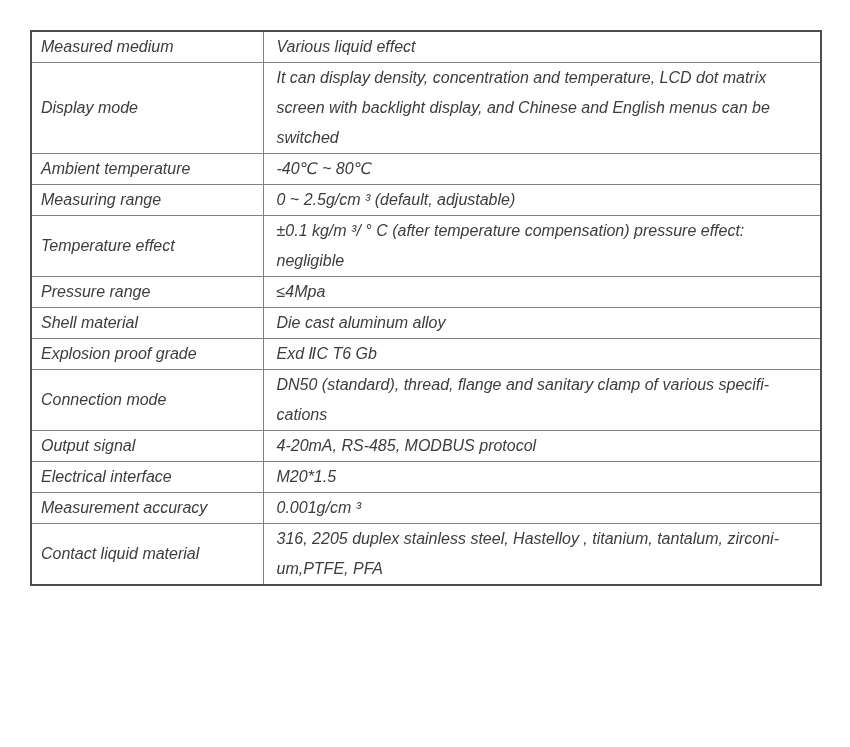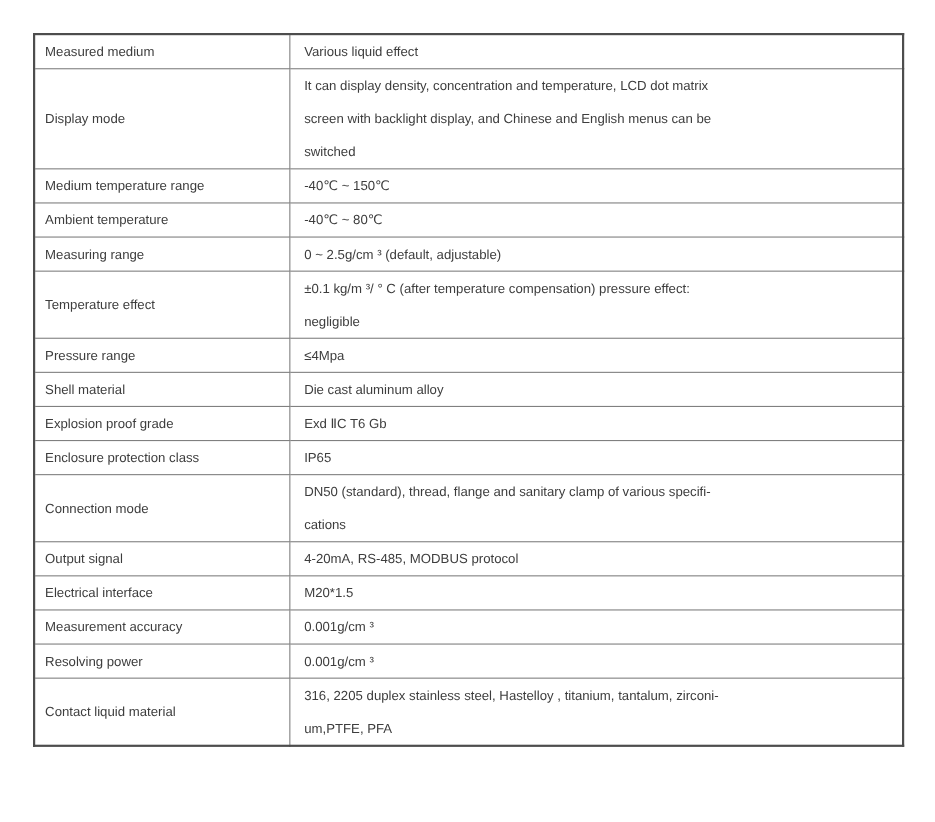--- a/index.html
+++ b/index.html
@@ -11,21 +11,22 @@
   body {
     height: 747px;
     padding: 30px 30px 0 30px;
   }
   table.spec-table {
     width: 790px;
     border-collapse: collapse;
     table-layout: fixed;
     border: 2px solid #4d4d4d;
     color: #3d3d3d;
-    font-size: 12px;
+    font-size: 16px;
+    font-style: italic;
   }
   table.spec-table col.label-col { width: 232px; }
   table.spec-table col.value-col { width: 558px; }
   table.spec-table td {
     border: 1px solid #808080;
     line-height: 30px;
     vertical-align: middle;
     overflow: hidden;
   }
   td.label-cell { padding: 0 6px 0 9px; }
@@ -47,24 +48,20 @@
       <td class="label-cell">Measured medium</td>
       <td class="value-cell">Various liquid effect</td>
     </tr>
     <tr>
       <td class="label-cell">Display mode</td>
       <td class="value-cell">It can display density, concentration and temperature, LCD dot matrix
 screen with backlight display, and Chinese and English menus can be
 switched</td>
     </tr>
     <tr>
-      <td class="label-cell">Medium temperature range</td>
-      <td class="value-cell">-40℃ ~ 150℃</td>
-    </tr>
-    <tr>
       <td class="label-cell">Ambient temperature</td>
       <td class="value-cell">-40℃ ~ 80℃</td>
     </tr>
     <tr>
       <td class="label-cell">Measuring range</td>
       <td class="value-cell">0 ~ 2.5g/cm ³ (default, adjustable)</td>
     </tr>
     <tr>
       <td class="label-cell">Temperature effect</td>
       <td class="value-cell">±0.1 kg/m ³/ ° C (after temperature compensation) pressure effect:
@@ -76,43 +73,35 @@
     </tr>
     <tr>
       <td class="label-cell">Shell material</td>
       <td class="value-cell">Die cast aluminum alloy</td>
     </tr>
     <tr>
       <td class="label-cell">Explosion proof grade</td>
       <td class="value-cell">Exd ⅡC T6 Gb</td>
     </tr>
     <tr>
-      <td class="label-cell">Enclosure protection class</td>
-      <td class="value-cell">IP65</td>
-    </tr>
-    <tr>
       <td class="label-cell">Connection mode</td>
       <td class="value-cell">DN50 (standard), thread, flange and sanitary clamp of various specifi-
 cations</td>
     </tr>
     <tr>
       <td class="label-cell">Output signal</td>
       <td class="value-cell">4-20mA, RS-485, MODBUS protocol</td>
     </tr>
     <tr>
       <td class="label-cell">Electrical interface</td>
       <td class="value-cell">M20*1.5</td>
     </tr>
     <tr>
       <td class="label-cell">Measurement accuracy</td>
       <td class="value-cell">0.001g/cm ³</td>
     </tr>
     <tr>
-      <td class="label-cell">Resolving power</td>
-      <td class="value-cell">0.001g/cm ³</td>
-    </tr>
-    <tr>
       <td class="label-cell">Contact liquid material</td>
       <td class="value-cell">316, 2205 duplex stainless steel, Hastelloy , titanium, tantalum, zirconi-
 um,PTFE, PFA</td>
     </tr>
   </tbody>
 </table>
 
 </body></html>

